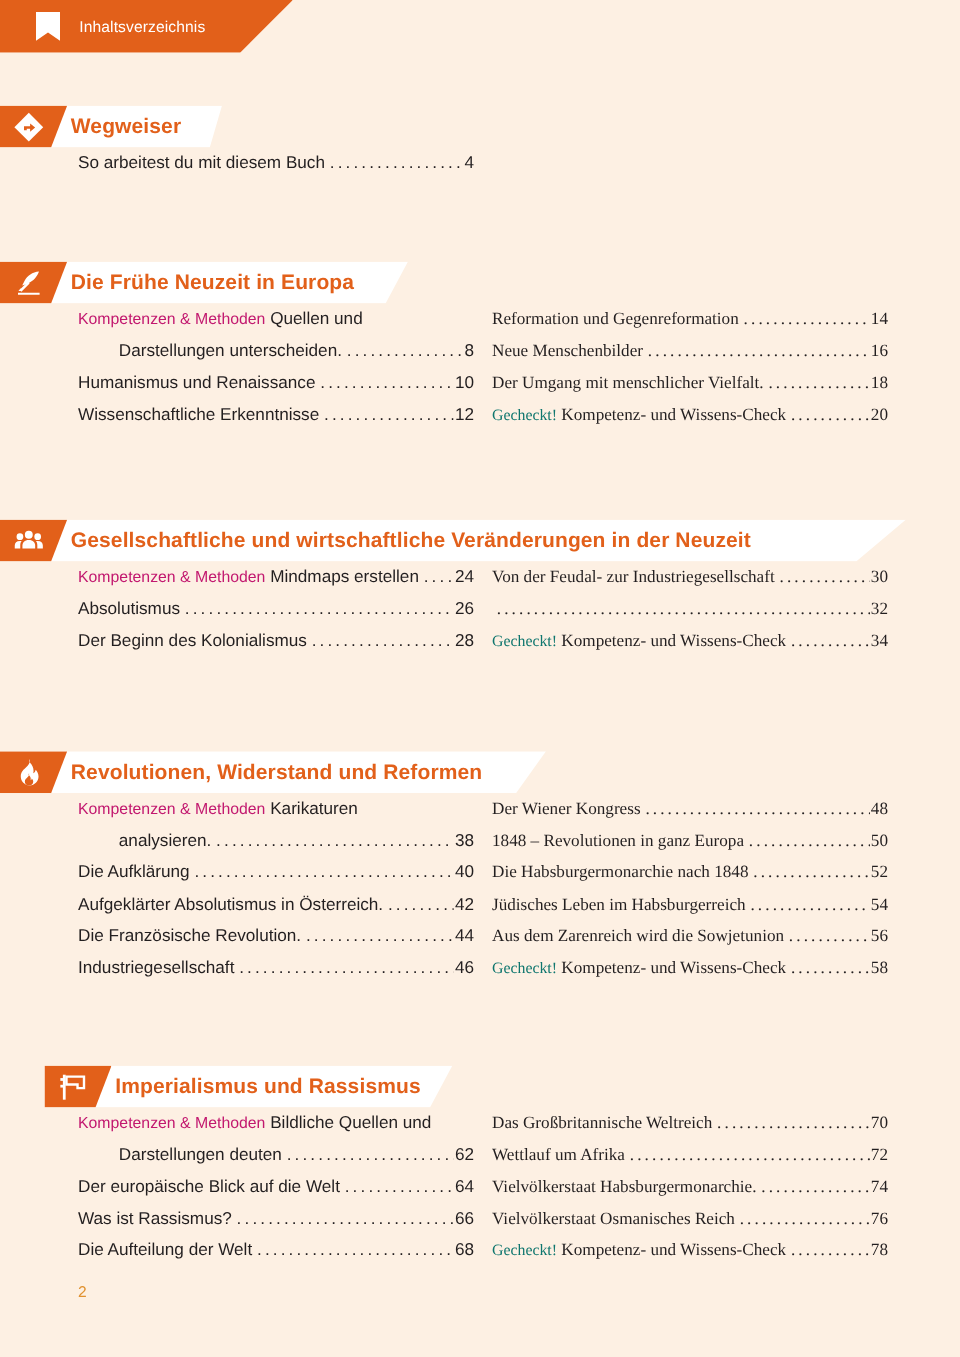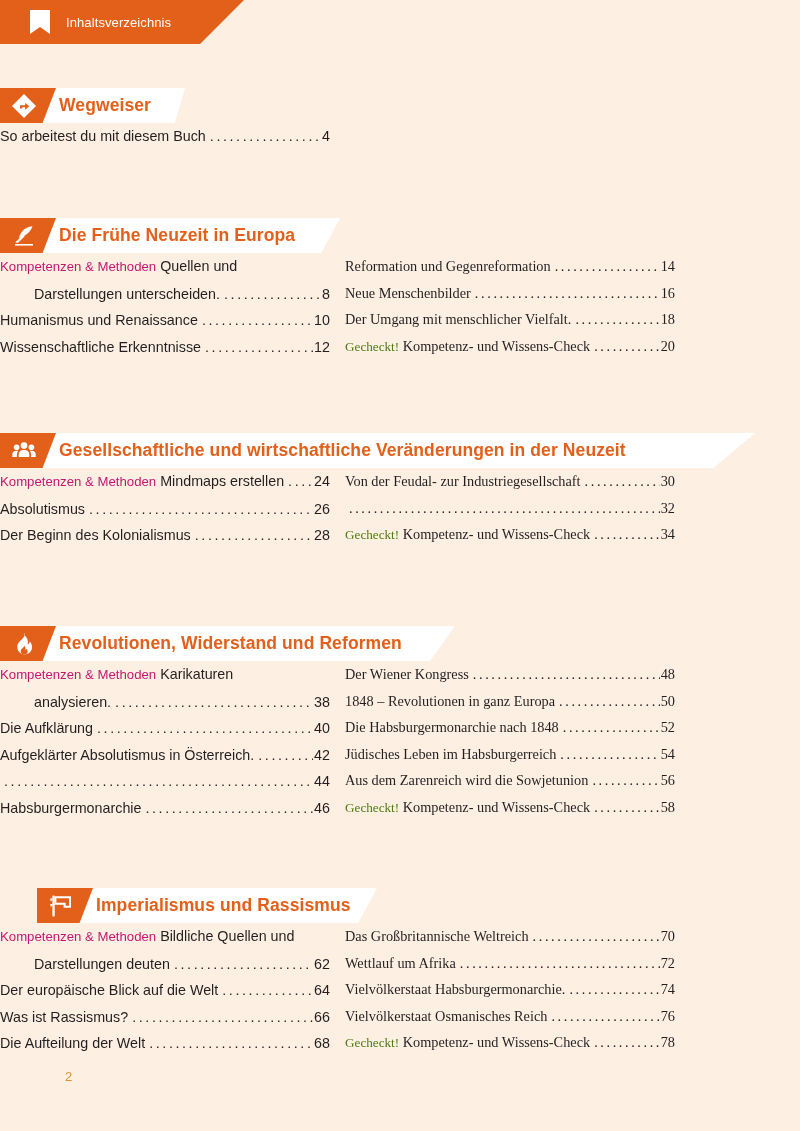--- a/index.html
+++ b/index.html
@@ -100,21 +100,21 @@
   .sec-cols {
     position: absolute;
     left: 0;
     top: 35px;
     width: 800px;
     display: flex;
   }
   .col {
     width: 330px;
   }
-  .col.left  { }
+  .col.left  { margin-left: 65px; }
   .col.right { margin-left: 15px; font-family: Liberation Serif, serif; }
 
   .entry {
     position: relative;
     display: flex;
     align-items: baseline;
     font-size: 14.3px;
     line-height: 26.5px;
     color: #231f20;
     white-space: nowrap;
@@ -134,21 +134,21 @@
   }
   .entry .leader.none { letter-spacing: 0; }
   .entry .pnum {
     flex: none;
     color: #231f20;
   }
   .entry.indent { padding-left: 34px; }
   .entry.indent .etext { }
 
   .kmp { color: #c2186f; }
-  .gecheckt { color: #4d7c0f; }
+  .gecheckt { color: #0f766e; }
 
   
   .page-num {
     position: absolute;
     left: 65px;
     top: 1069px;
     color: #e0912f;
     font-size: 13px;
   }
 
@@ -330,25 +330,26 @@
             <span class="etext">Die Aufklärung</span>
             <span class="leader">......................................................................</span>
             <span class="pnum">40</span>
           </div>
           <div class="entry">
             <span class="etext">Aufgeklärter Absolutismus in Österreich.</span>
             <span class="leader">......................................................................</span>
             <span class="pnum">42</span>
           </div>
           <div class="entry">
+            <span class="etext">Die Französische Revolution.</span>
             <span class="leader">......................................................................</span>
             <span class="pnum">44</span>
           </div>
           <div class="entry">
-            <span class="etext">Habsburgermonarchie</span>
+            <span class="etext">Industriegesellschaft</span>
             <span class="leader">......................................................................</span>
             <span class="pnum">46</span>
           </div>
         </div>
         <div class="col right">
           <div class="entry">
             <span class="etext">Der Wiener Kongress</span>
             <span class="leader">......................................................................</span>
             <span class="pnum">48</span>
           </div>

